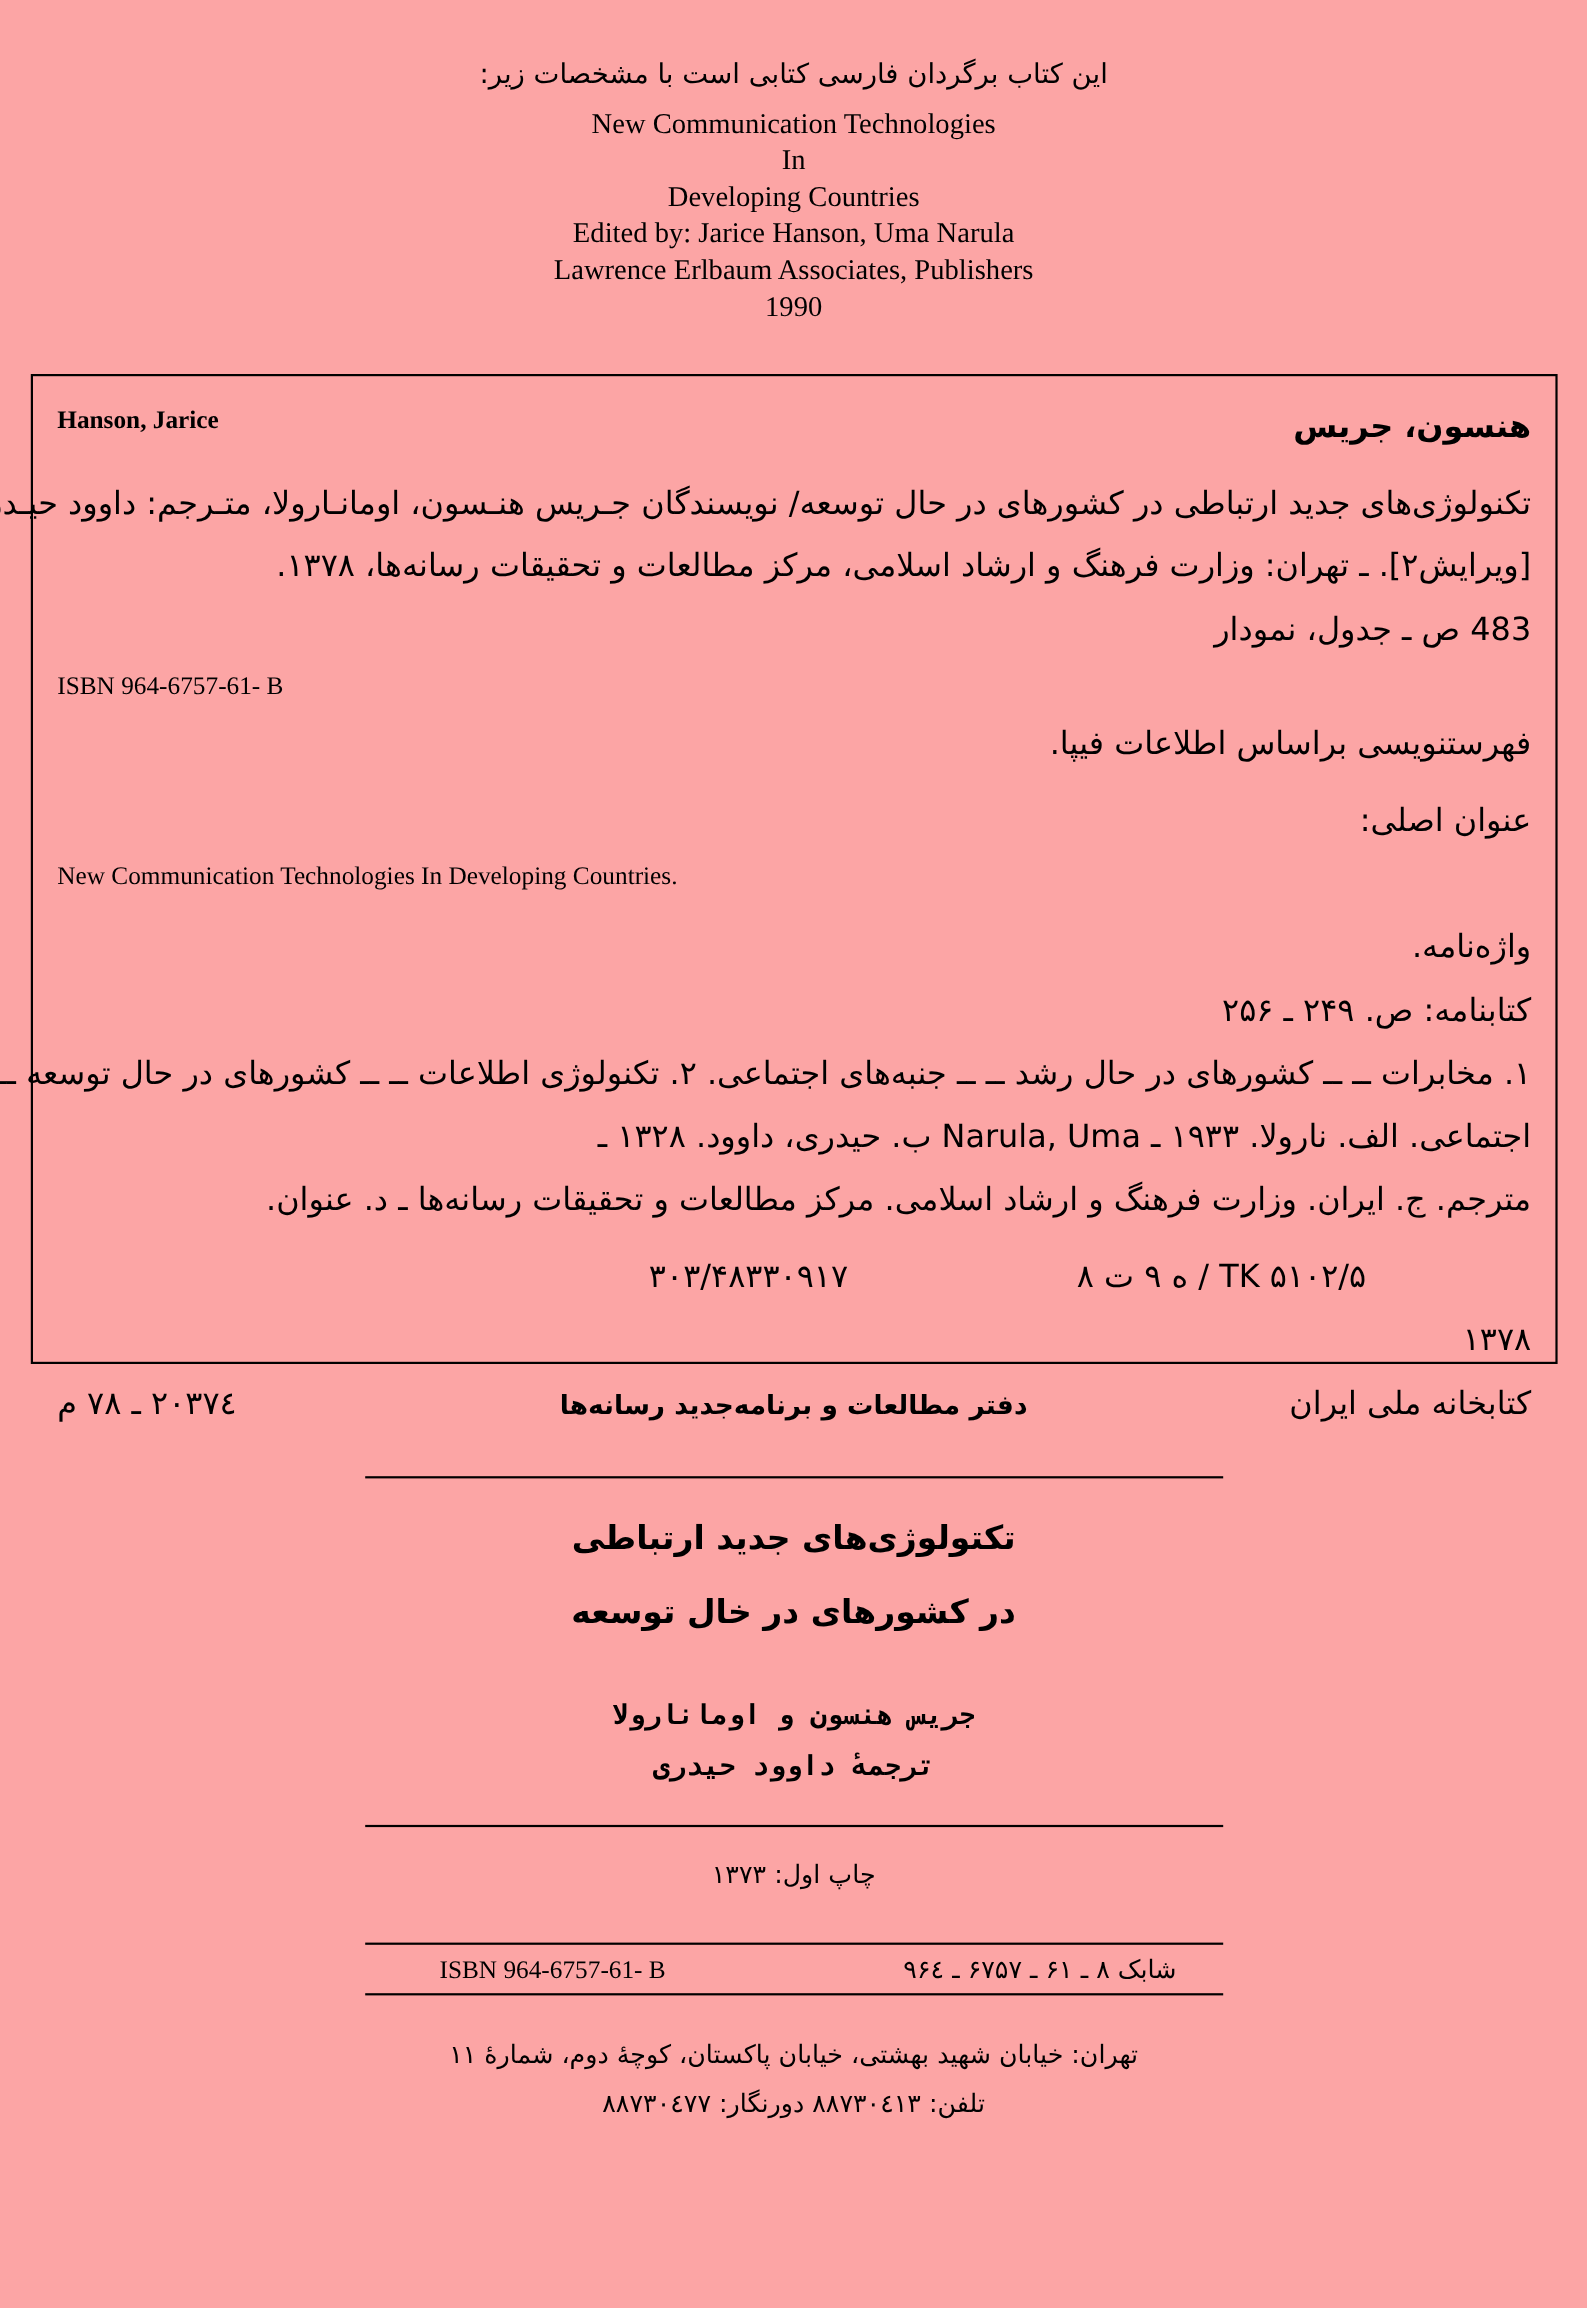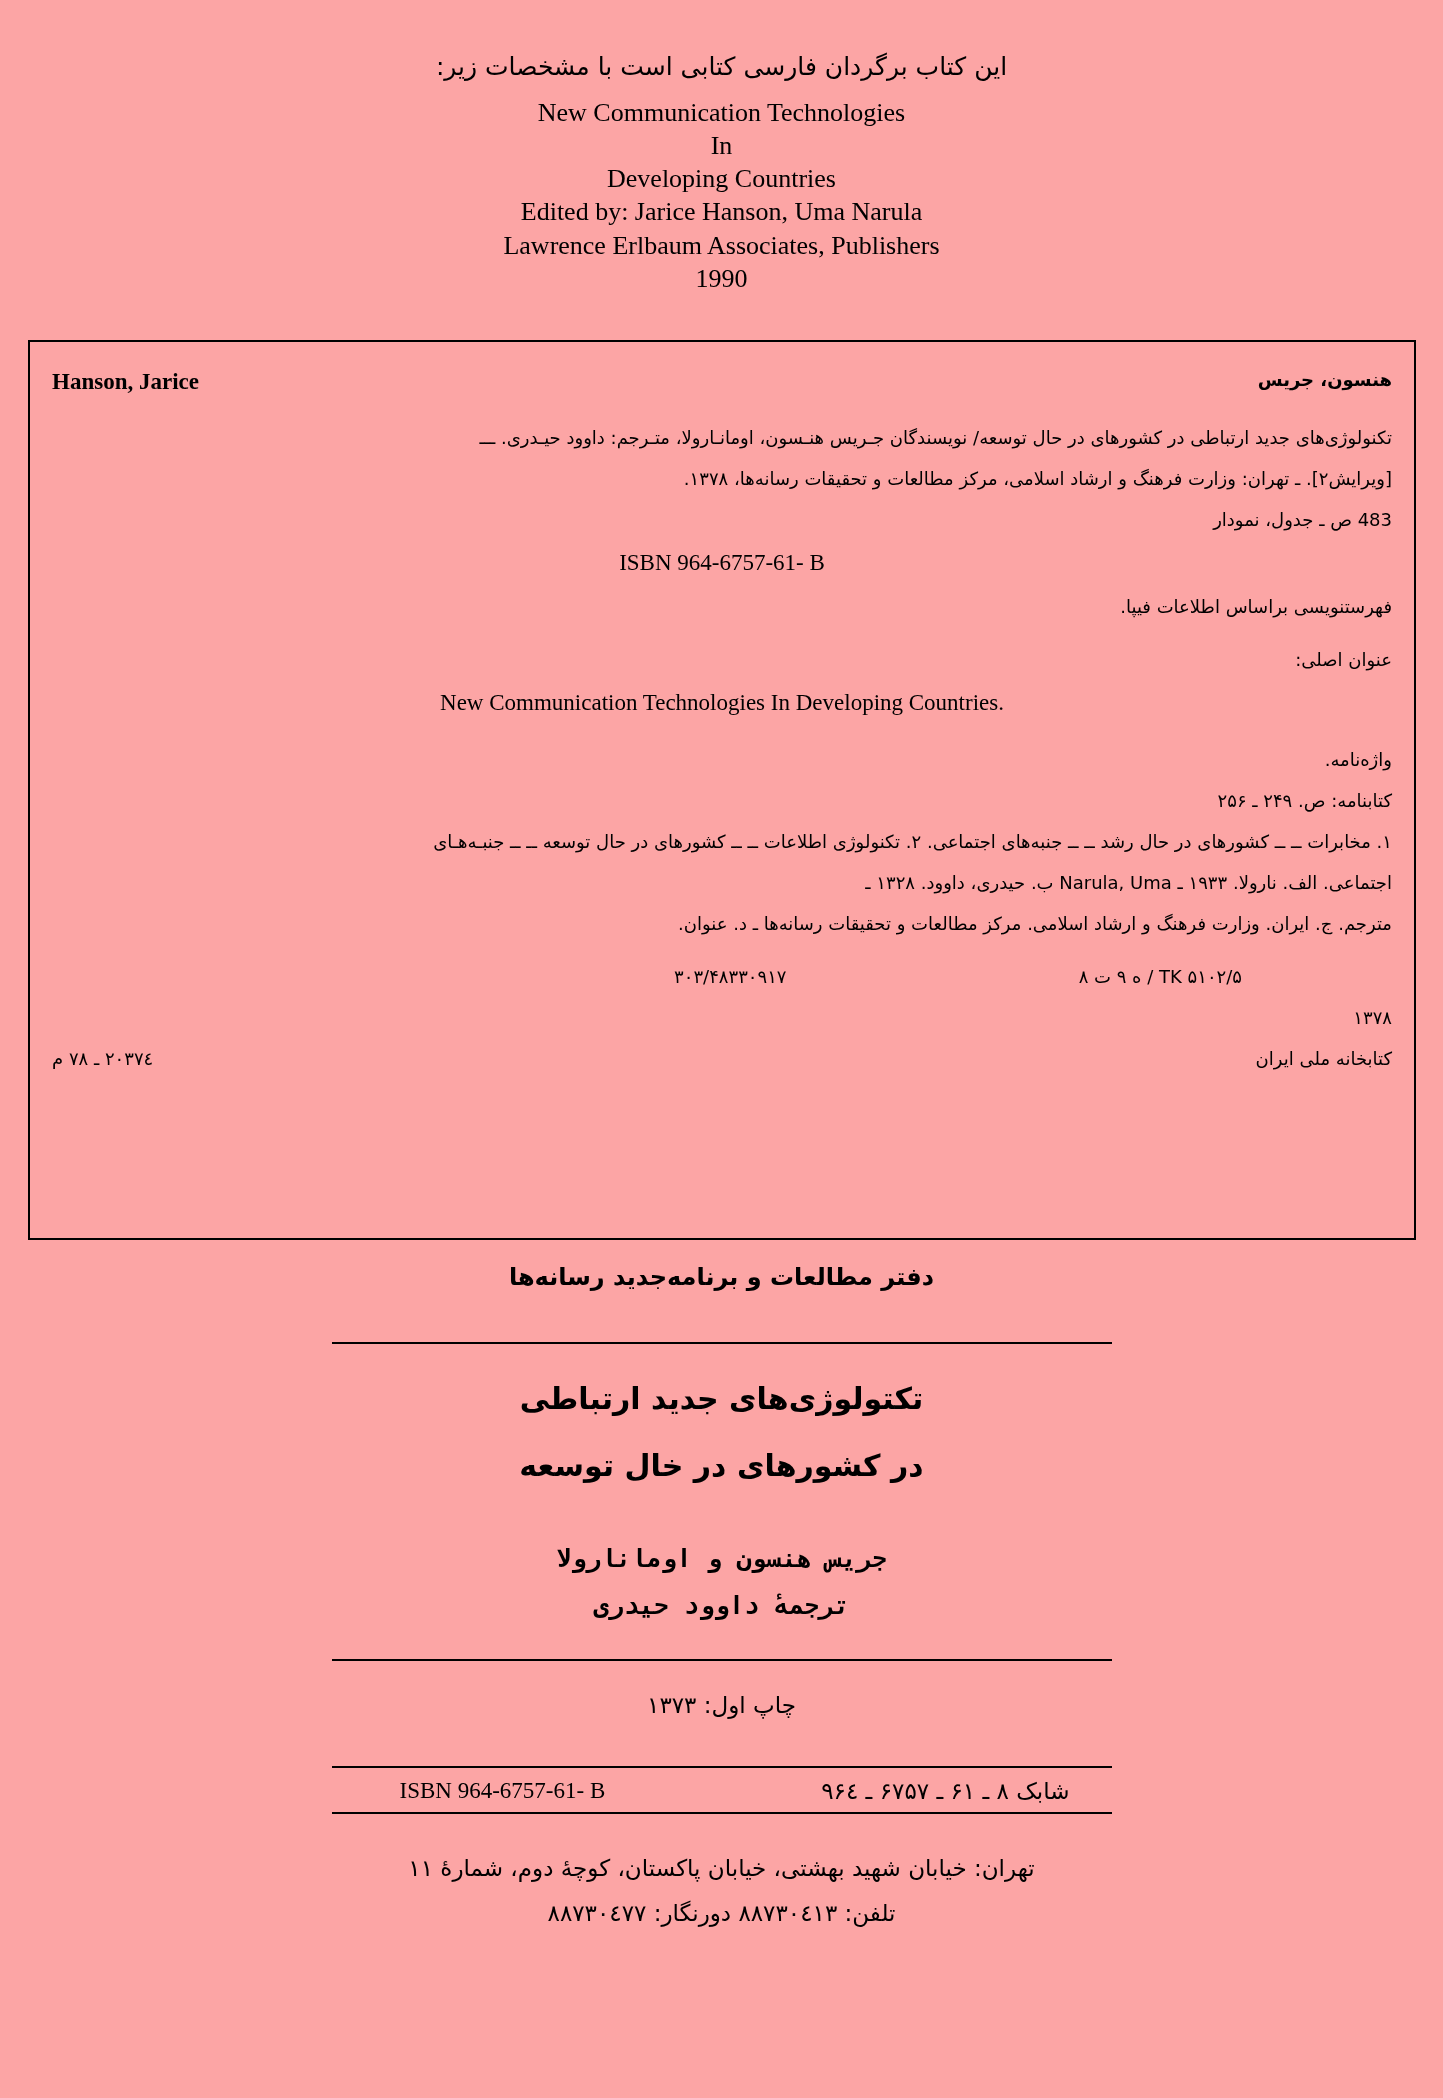--- a/index.html
+++ b/index.html
@@ -45,28 +45,28 @@
     width:1388px;
     height:900px;
     border:2px solid #000;
     box-sizing:border-box;
     padding:24px 22px 18px 22px;
   }
   .fa{
     font-family:"DejaVu Sans", sans-serif;
     direction:rtl;
     text-align:right;
-    font-size:18px;
+    font-size:29px;
     line-height:1.5;
     white-space:nowrap;
   }
   .en{
     font-family:"Liberation Serif", serif;
     direction:ltr;
-    text-align:center;
+    text-align:left;
     font-size:23px;
     line-height:1.4;
     white-space:nowrap;
   }
   .bold{font-weight:bold;}
   .row-split{
     display:flex;
     justify-content:space-between;
     align-items:flex-start;
     width:100%;

